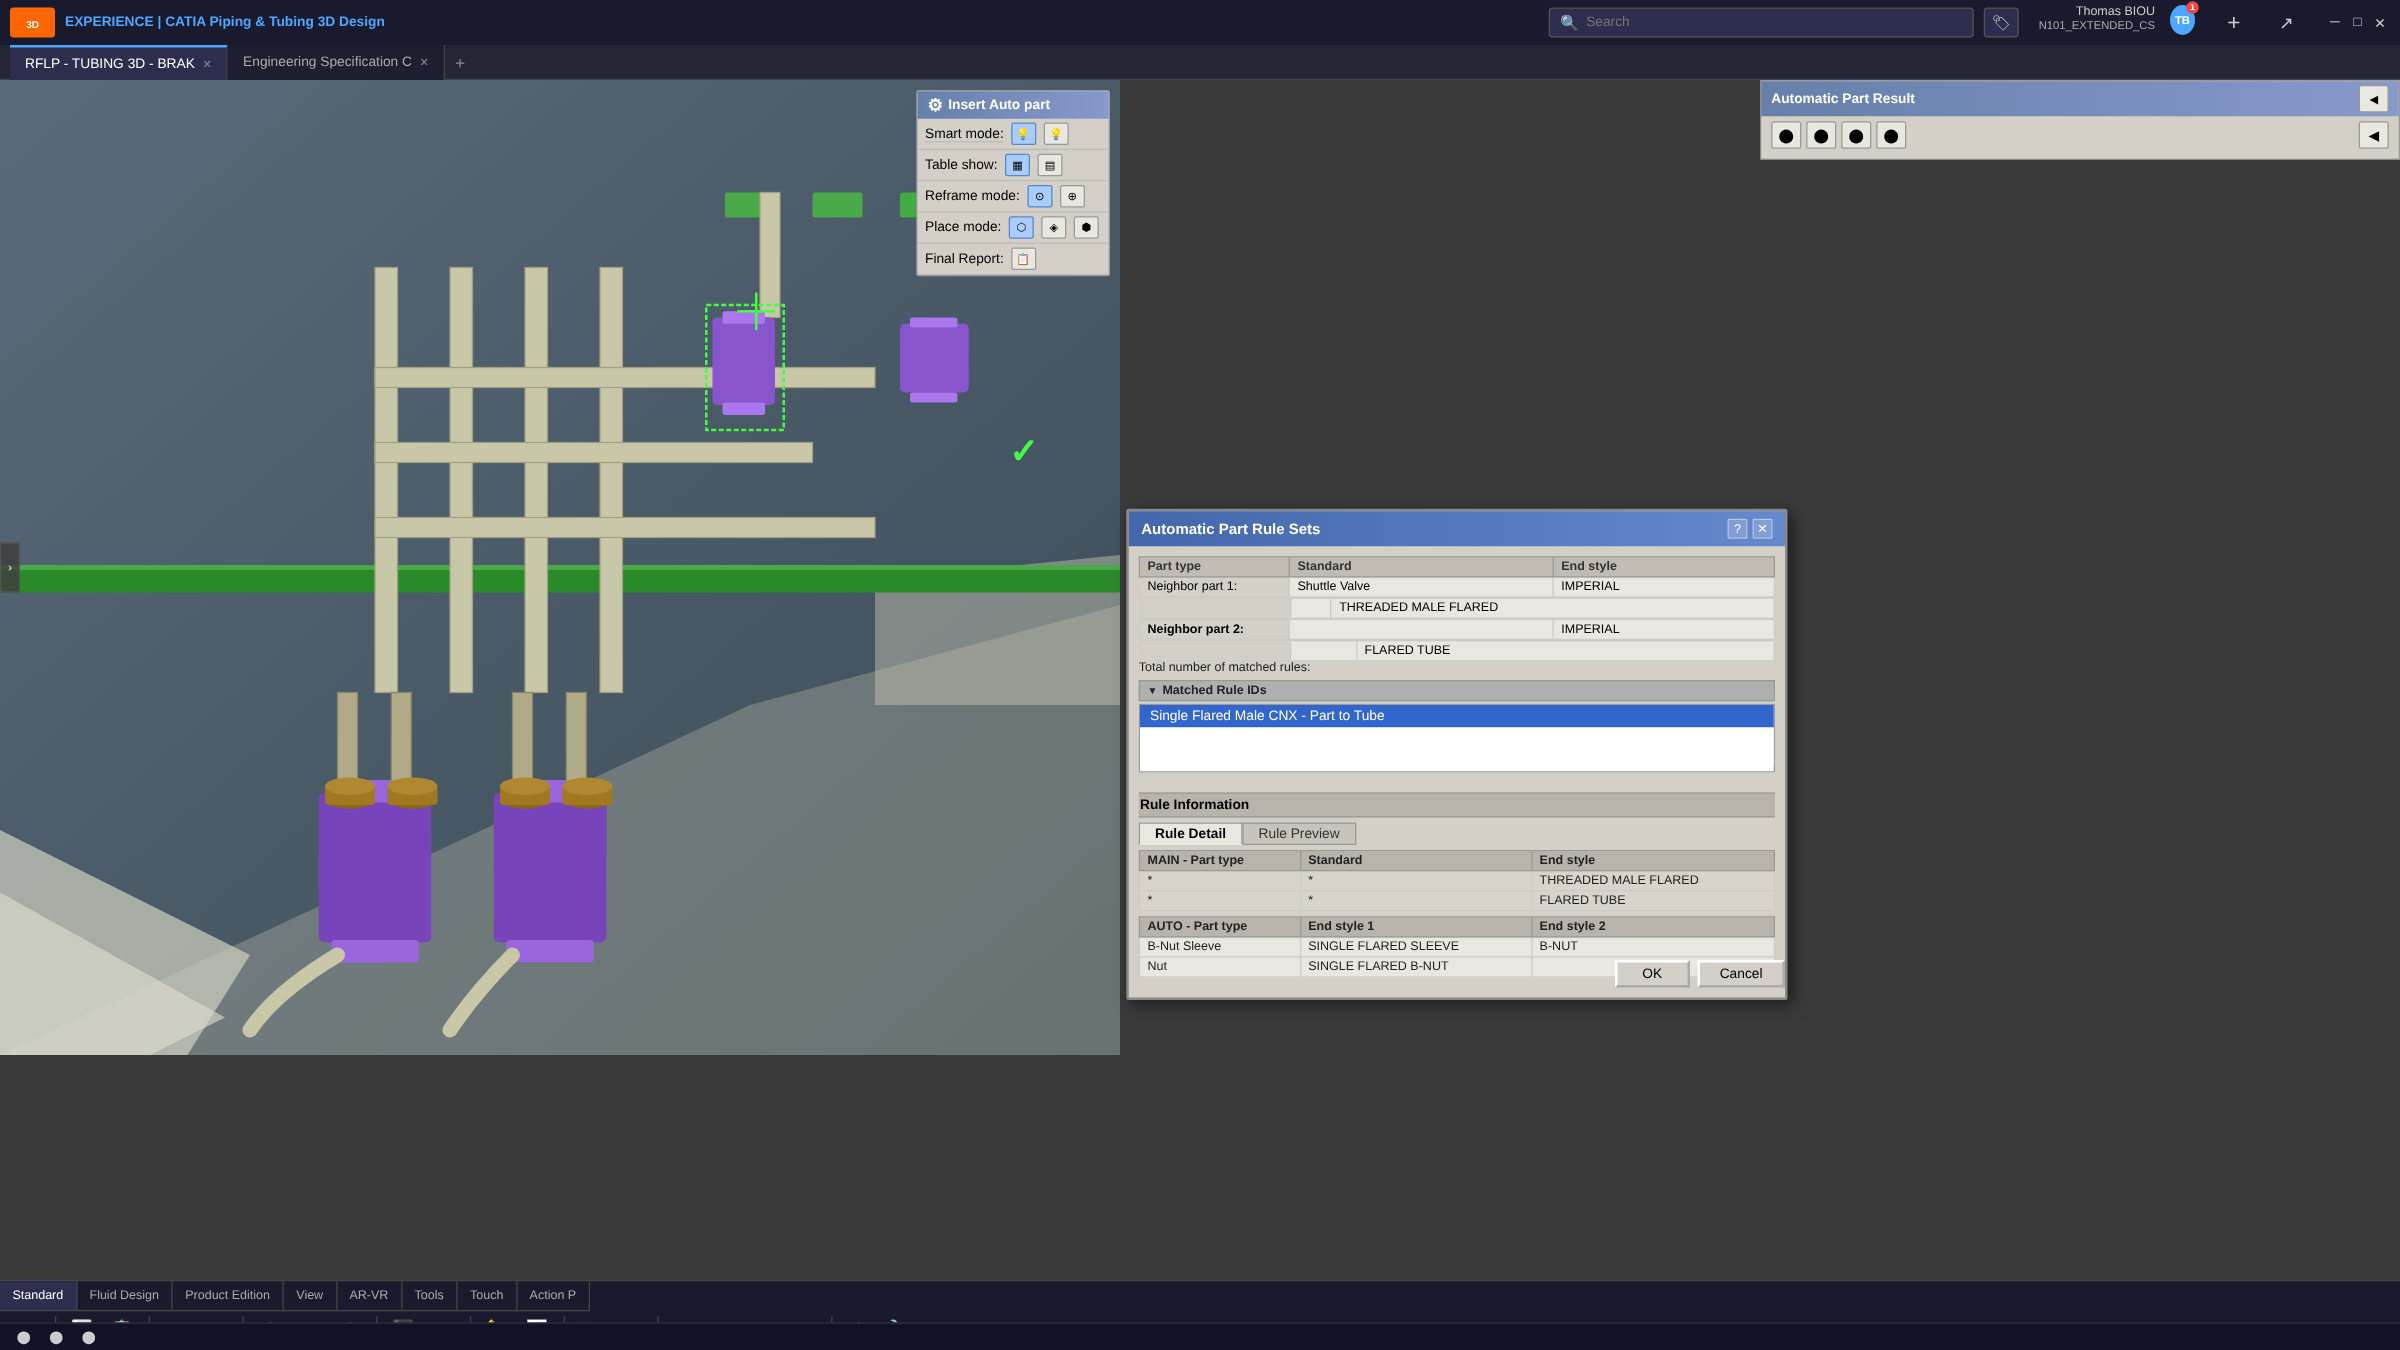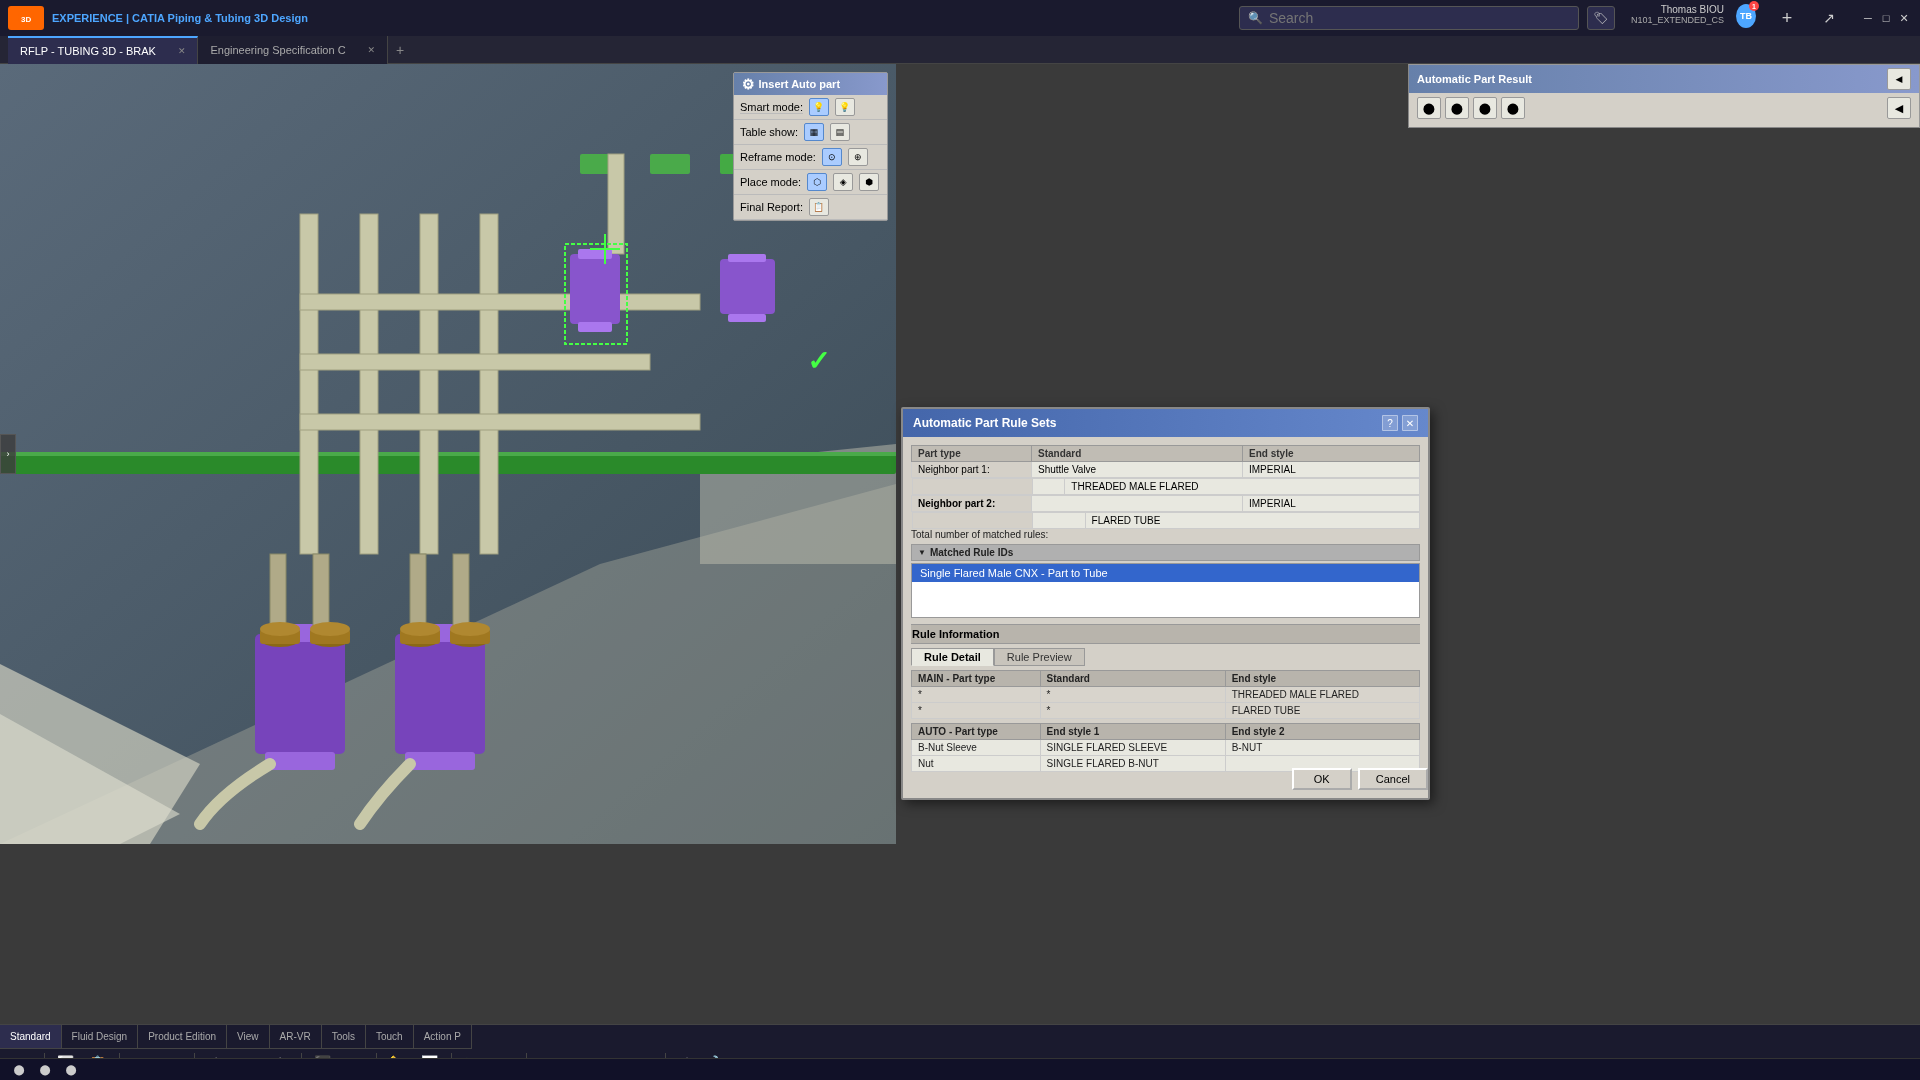--- a/index.html
+++ b/index.html
@@ -7,37 +7,37 @@
 
     
     #topbar {
       width: 100%; height: 36px; background: #1a1a2e; display: flex; align-items: center;
       padding: 0 8px; gap: 8px; position: absolute; top: 0; left: 0; z-index: 100;
     }
     #topbar .app-icon { width: 36px; height: 24px; background: #ff6600; border-radius: 3px; display: flex; align-items: center; justify-content: center; color: white; font-size: 10px; font-weight: bold; flex-shrink: 0; }
     #topbar .title { color: #cccccc; font-size: 11px; flex-shrink: 0; }
     #topbar .title span { color: #4da6ff; font-weight: bold; }
     #topbar .search-box { margin-left: auto; width: 340px; height: 24px; background: #2d2d4e; border: 1px solid #555; border-radius: 3px; display: flex; align-items: center; padding: 0 8px; gap: 6px; }
-    #topbar .search-box input { background: transparent; border: none; outline: none; color: #ccc; font-size: 14px; flex: 1; }
+    #topbar .search-box input { background: transparent; border: none; outline: none; color: #ccc; font-size: 11px; flex: 1; }
     #topbar .search-icon { color: #999; font-size: 12px; }
     #topbar .tag-icon { width: 28px; height: 24px; background: #2d2d4e; border: 1px solid #555; border-radius: 3px; display: flex; align-items: center; justify-content: center; color: #ccc; cursor: pointer; }
     #topbar .right-area { display: flex; gap: 12px; margin-left: 8px; }
     #topbar .user-info { color: #ccc; font-size: 10px; text-align: right; }
     #topbar .avatar { width: 20px; height: 24px; border-radius: 50%; background: #4da6ff; display: flex; align-items: center; justify-content: center; color: white; font-size: 9px; font-weight: bold; position: relative; }
     #topbar .avatar .badge { position: absolute; top: -3px; right: -3px; width: 10px; height: 10px; background: #ff4444; border-radius: 50%; font-size: 7px; display: flex; align-items: center; justify-content: center; color: white; }
     #topbar .win-btn { width: 16px; height: 14px; background: transparent; border: none; color: #ccc; cursor: pointer; font-size: 11px; display: flex; align-items: center; justify-content: center; }
     .win-controls { display: flex; gap: 2px; margin-left: 8px; }
 
     
     #secondbar {
       width: 100%; height: 28px; background: #252535; display: flex; align-items: center;
       padding: 0 8px; position: absolute; top: 36px; left: 0; z-index: 100;
       border-bottom: 1px solid #444;
     }
-    .tab-item { height: 28px; padding: 0 12px; display: flex; align-items: center; background: #1e1e30; color: #aaa; font-size: 11px; border-right: 1px solid #444; cursor: pointer; gap: 22px; }
+    .tab-item { height: 28px; padding: 0 12px; display: flex; align-items: center; background: #1e1e30; color: #aaa; font-size: 11px; border-right: 1px solid #444; cursor: pointer; gap: 6px; }
     .tab-item.active { background: #2d2d4e; color: #fff; border-top: 2px solid #4da6ff; }
     .tab-add { width: 24px; height: 24px; display: flex; align-items: center; justify-content: center; color: #888; cursor: pointer; font-size: 14px; }
 
     
     #canvas-area {
       position: absolute; top: 64px; left: 0; width: 896px; height: 780px;
       background: linear-gradient(135deg, #4a5a6a 0%, #3a4a55 40%, #5a6a7a 70%, #6a7a8a 100%);
       overflow: hidden;
     }
     .viewport-side-btn {
@@ -102,21 +102,21 @@
       background: linear-gradient(to right, #4466aa, #6688cc);
       color: white; padding: 5px 10px; font-size: 12px; font-weight: bold;
       display: flex; align-items: center; justify-content: space-between; height: 28px;
     }
     #main-dialog .dialog-header .header-btns { display: flex; gap: 4px; }
     #main-dialog .dialog-header .hbtn { width: 16px; height: 16px; background: rgba(255,255,255,0.2); border: 1px solid rgba(255,255,255,0.4); color: white; font-size: 10px; cursor: pointer; display: flex; align-items: center; justify-content: center; border-radius: 1px; }
     .dialog-body { padding: 8px; }
     .dg-header { background: #b8b4ac; padding: 2px 6px; font-weight: bold; font-size: 10px; color: #333; }
     .matched-rule-header { background: #b0b0b0; padding: 2px 6px; font-size: 10px; font-weight: bold; color: #222; border: 1px solid #999; margin: 4px 0 2px; display: flex; align-items: center; gap: 4px; }
     .matched-rule-header .arrow { font-size: 8px; }
-    .matched-rules-list { border: 1px solid #999; min-height: 55px; background: #fff; margin-bottom: 6px; }
+    .matched-rules-list { border: 1px solid #999; min-height: 55px; background: #fff; margin-bottom: 16px; }
     .rule-item { padding: 3px 8px; cursor: pointer; font-size: 11px; }
     .rule-item.selected { background: #3366cc; color: white; }
     .rule-info-header { background: #b8b4ac; padding: 3px 1px; font-weight: bold; font-size: 11px; border-top: 1px solid #999; border-bottom: 1px solid #999; margin-bottom: 4px; }
     .rule-tabs { display: flex; gap: 0; margin-bottom: 4px; }
     .rule-tab { padding: 2px 12px; background: #c8c4bc; border: 1px solid #999; font-size: 11px; cursor: pointer; color: #333; }
     .rule-tab.active { background: #e8e8e0; border-bottom-color: #e8e8e0; color: #000; font-weight: bold; }
     .rule-table { width: 100%; border-collapse: collapse; font-size: 10px; }
     .rule-table th { background: #b8b4ac; padding: 2px 6px; border: 1px solid #999; font-weight: bold; color: #222; text-align: left; margin-top: 40px; }
     .rule-table td { padding: 2px 6px; border: 1px solid #ccc; background: #e8e8e0; color: #222; }
     .rule-table tr.main-row td { background: #d8d4cc; }

